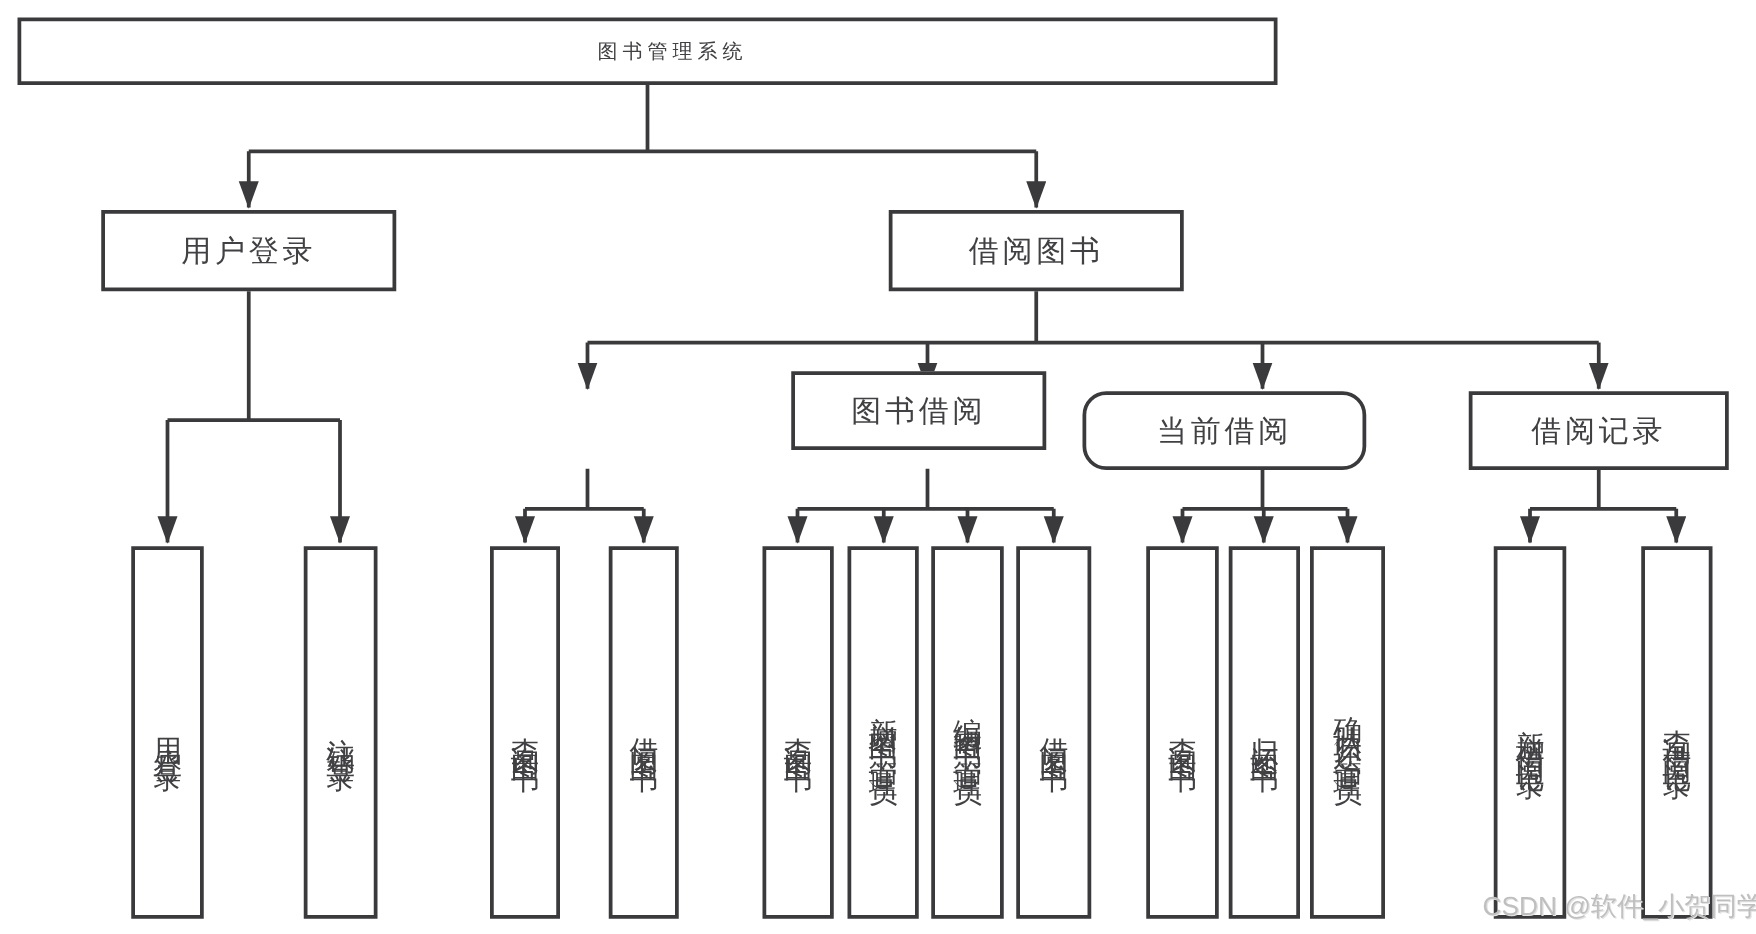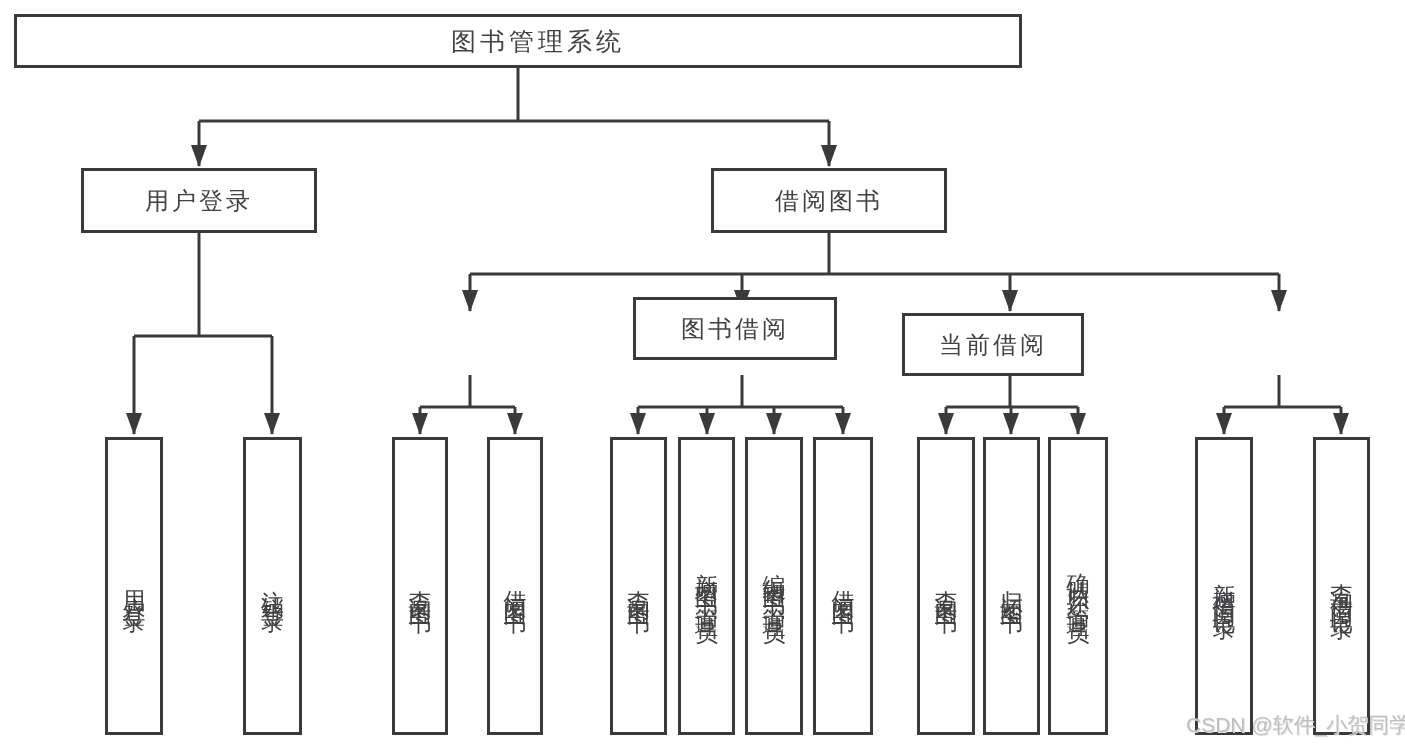--- a/index.html
+++ b/index.html
@@ -20,21 +20,21 @@
     color: #414144;
   }
   .hbox {
     display: flex;
     align-items: center;
     justify-content: center;
     font-size: 24px;
     letter-spacing: 3px;
     white-space: nowrap;
   }
-  .root-label { font-size: 25px; letter-spacing: 4px; padding-left: 40px; }
+  .root-label { font-size: 16px; letter-spacing: 4px; padding-left: 40px; }
   .vbox {
     top: 437px;
     height: 298px;
     display: flex;
     align-items: center;
     justify-content: center;
   }
   .vtext {
     writing-mode: vertical-rl;
     text-orientation: upright;
@@ -107,21 +107,22 @@
       <path d="M1341 407 V434" marker-end="url(#arw)"></path>
     </g>
   </svg>
 
   <div class="box hbox root-label" style="left:14px; top:14px; width:1008px; height:54px;">图书管理系统</div>
 
   <div class="box hbox" style="left:81px; top:168px; width:236px; height:65px;">用户登录</div>
   <div class="box hbox" style="left:711px; top:168px; width:236px; height:65px;">借阅图书</div>
 
   <div class="box hbox" style="left:633px; top:297px; width:204px; height:63px;">图书借阅</div>
-  <div class="box hbox" style="left:902px; top:313px; width:182px; height:63px;">当前借阅</div>
+  <div class="box hbox" style="left:866px; top:313px; width:227px; height:63px;border-radius:19px;">当前借阅</div>
+  <div class="box hbox" style="left:1175px; top:313px; width:208px; height:63px;">借阅记录</div>
 
   <div class="box vbox" style="left:105px; width:58px;">
     <span class="vtext">用户登录</span>
   </div>
   <div class="box vbox" style="left:243px; width:59px;">
     <span class="vtext">注销登录</span>
   </div>
 
   <div class="box vbox" style="left:392px; width:56px;">
     <span class="vtext">查询图书</span>

